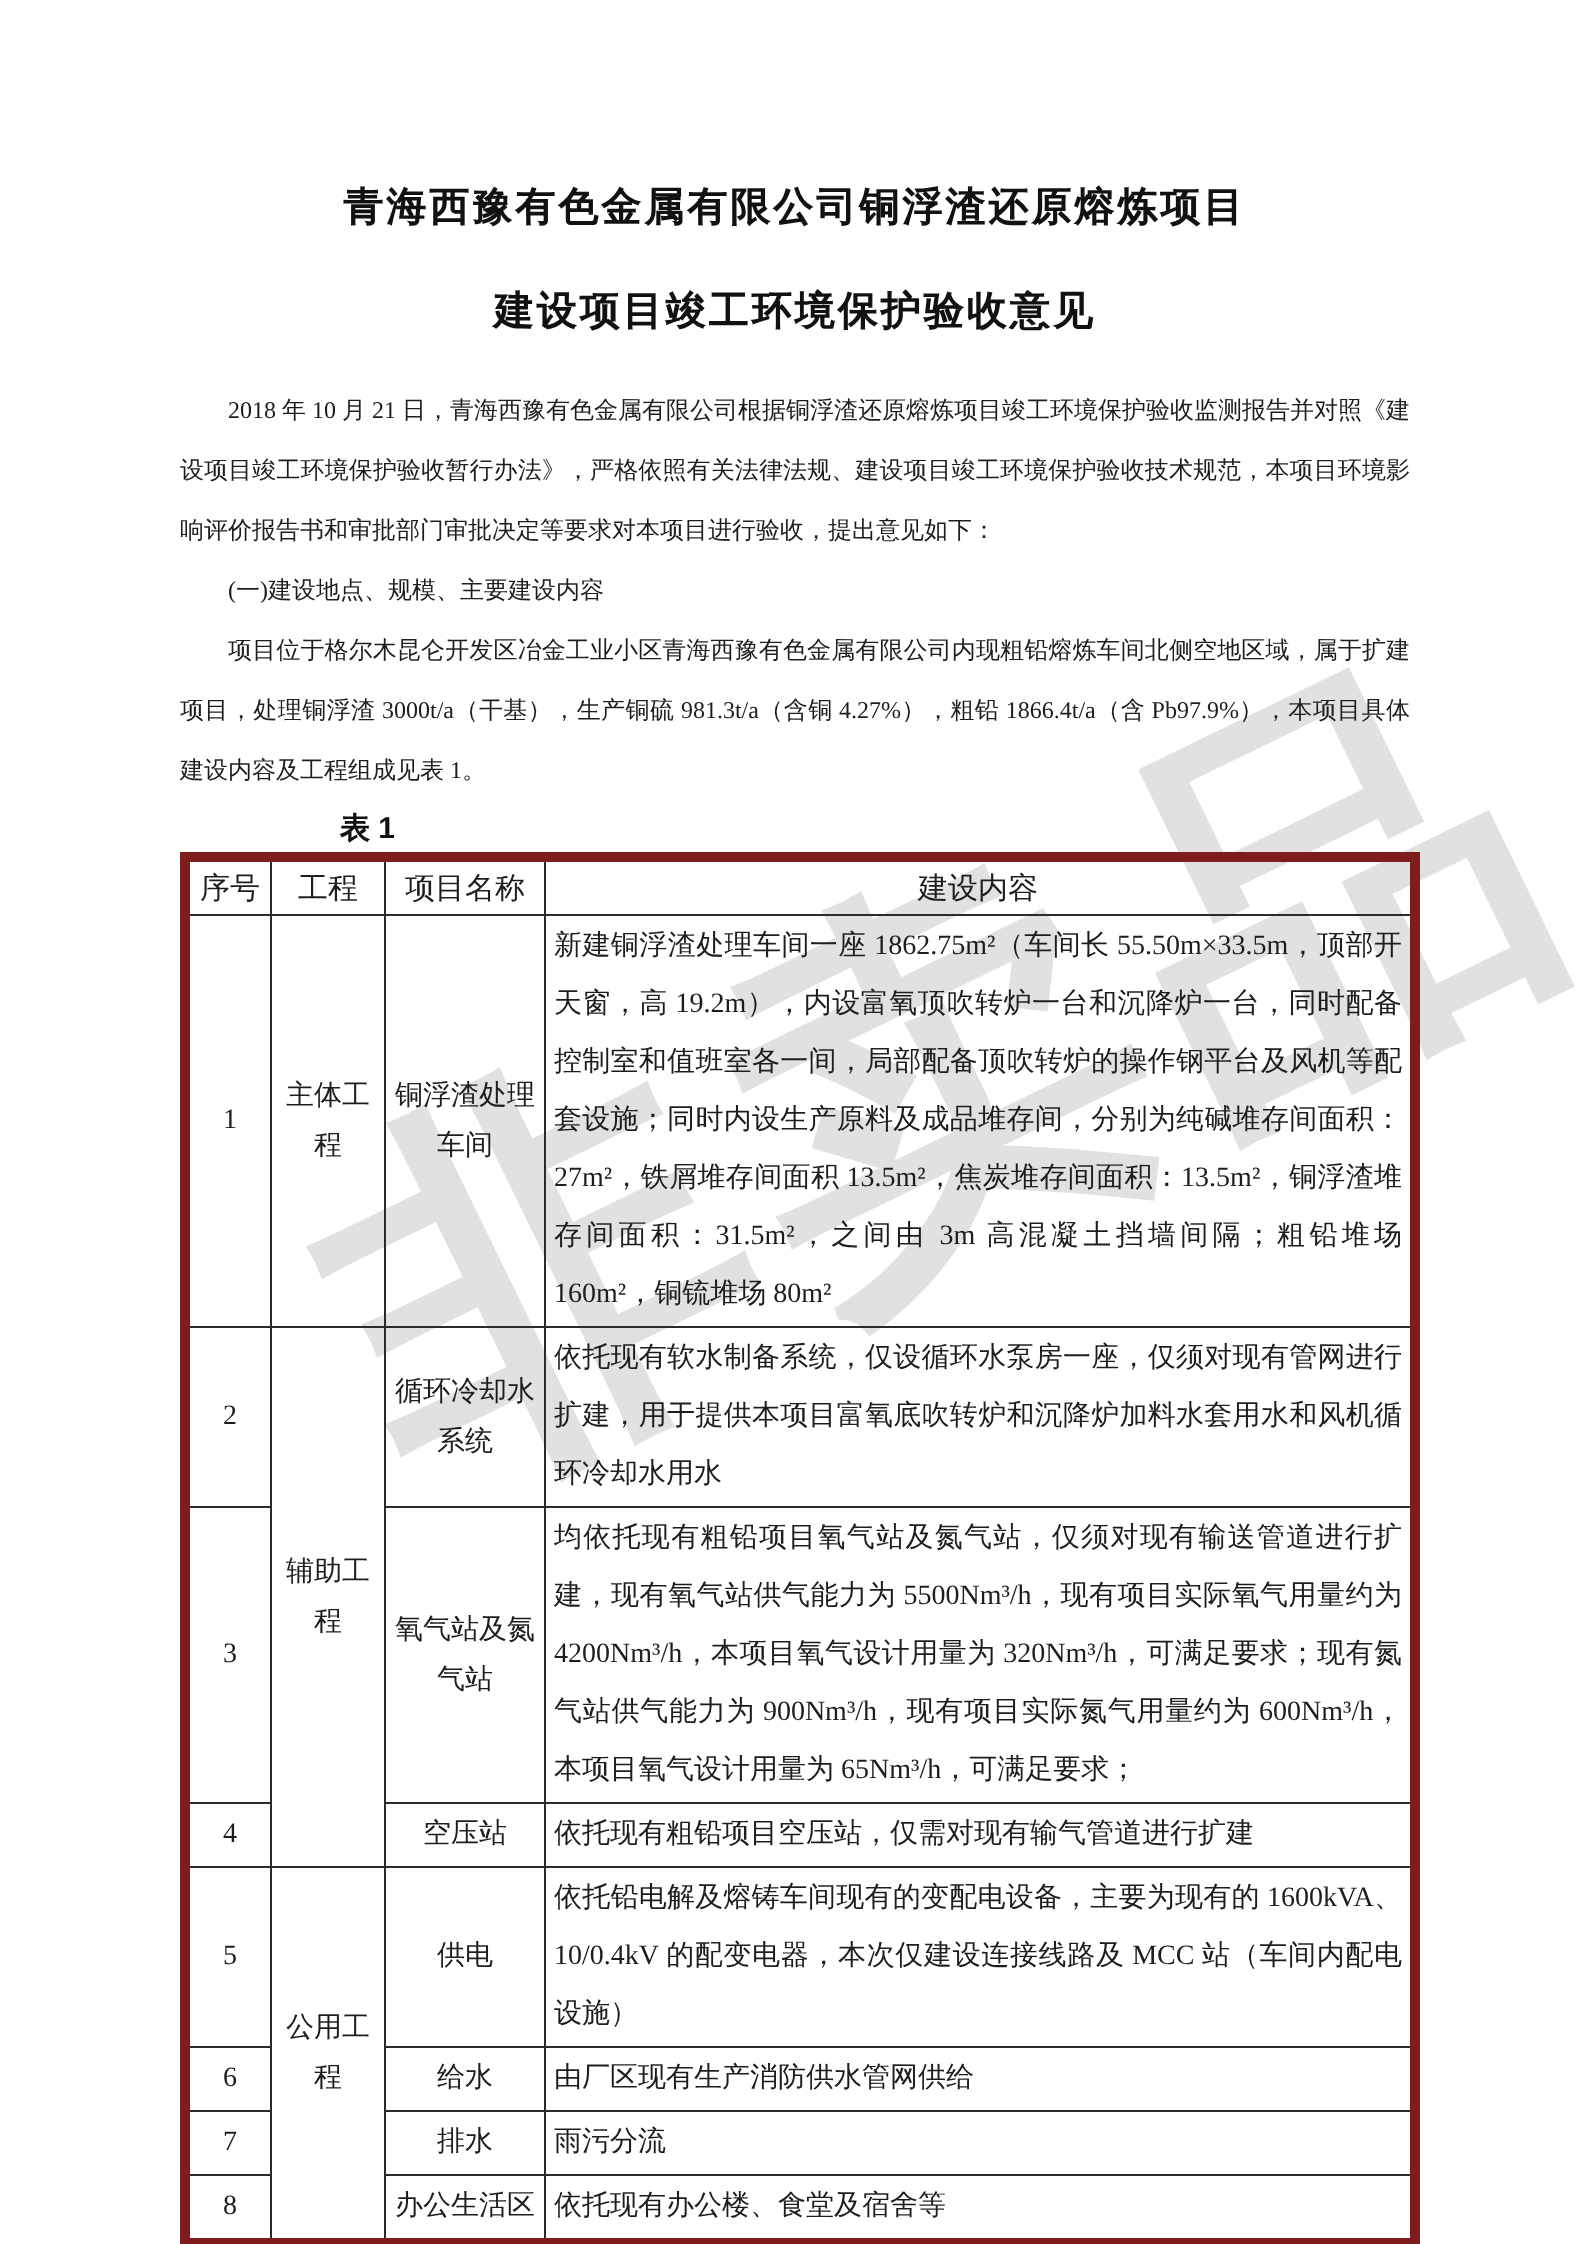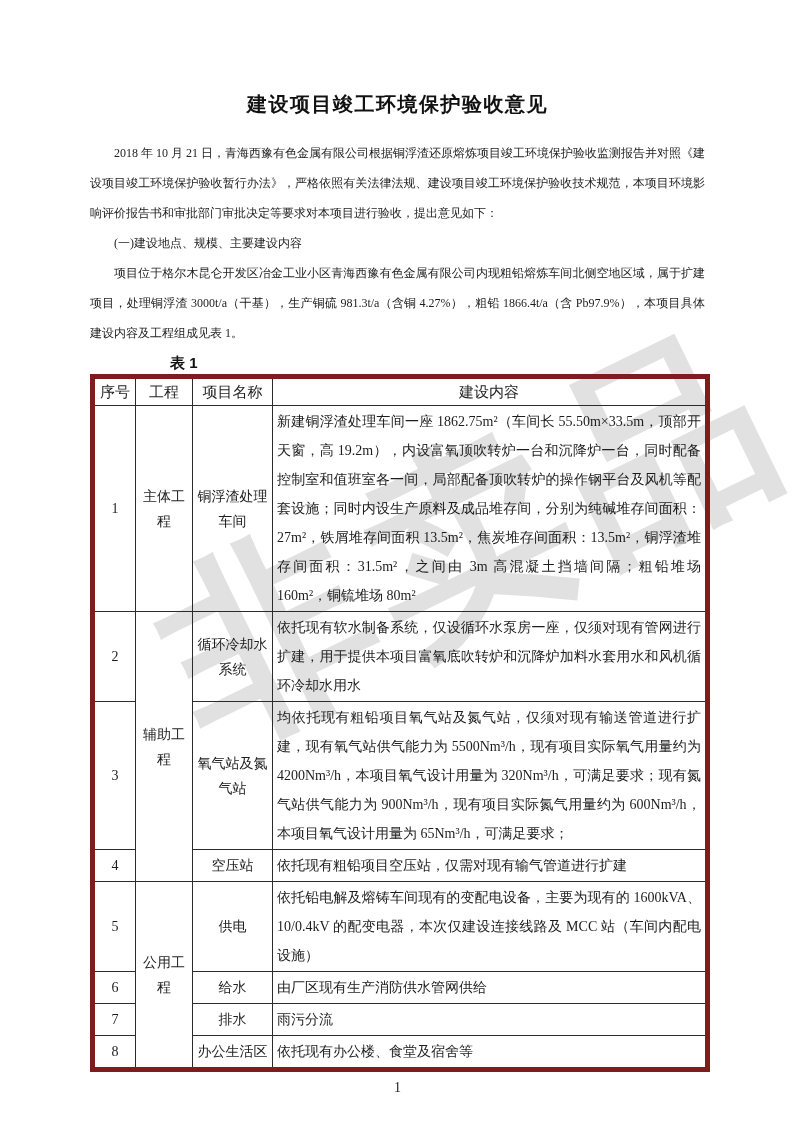--- a/index.html
+++ b/index.html
@@ -120,20 +120,21 @@
 <body>
 
 <div class="page">
 
   <div class="watermark">
     <span>非卖品</span>
   </div>
 
   <div class="content">
 
+    <h1 class="doc-title">青海西豫有色金属有限公司铜浮渣还原熔炼项目</h1>
     <h2 class="doc-subtitle">建设项目竣工环境保护验收意见</h2>
 
     <p class="para">2018 年 10 月 21 日，青海西豫有色金属有限公司根据铜浮渣还原熔炼项目竣工环境保护验收监测报告并对照《建设项目竣工环境保护验收暂行办法》，严格依照有关法律法规、建设项目竣工环境保护验收技术规范，本项目环境影响评价报告书和审批部门审批决定等要求对本项目进行验收，提出意见如下：</p>
 
 
     <p class="para">(一)建设地点、规模、主要建设内容</p>
 
     <p class="para">项目位于格尔木昆仑开发区冶金工业小区青海西豫有色金属有限公司内现粗铅熔炼车间北侧空地区域，属于扩建项目，处理铜浮渣 3000t/a（干基），生产铜硫 981.3t/a（含铜 4.27%），粗铅 1866.4t/a（含 Pb97.9%），本项目具体建设内容及工程组成见表 1。</p>
 
     <div class="table-caption">

